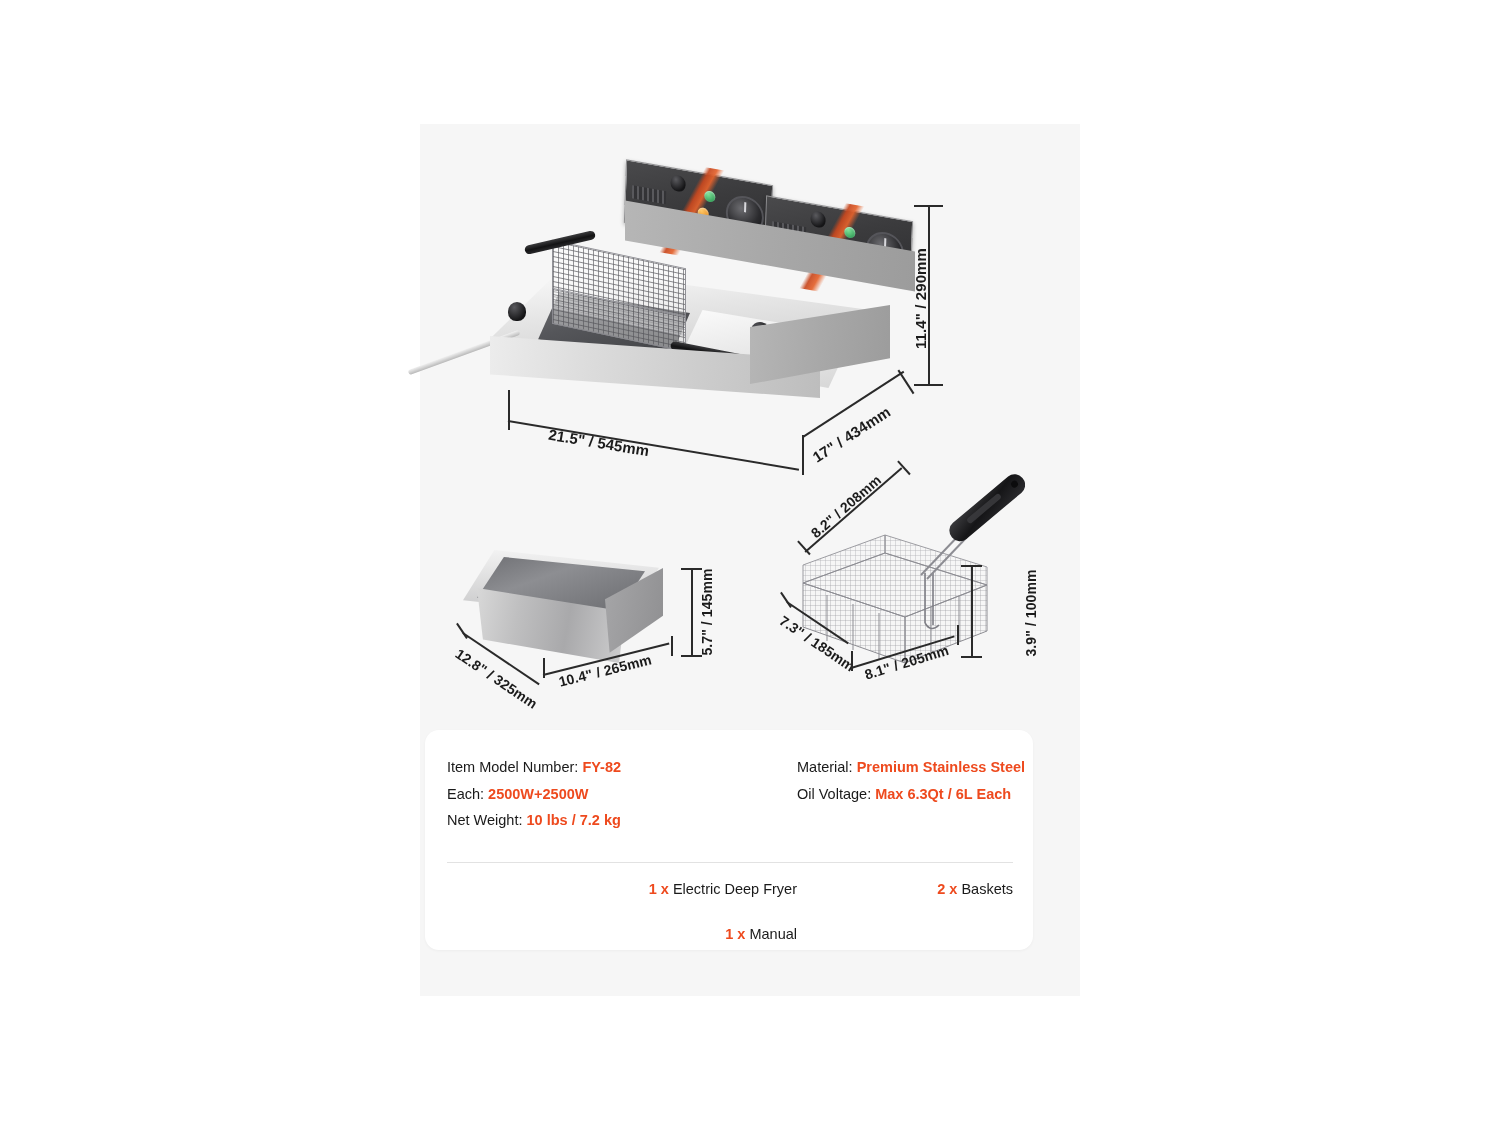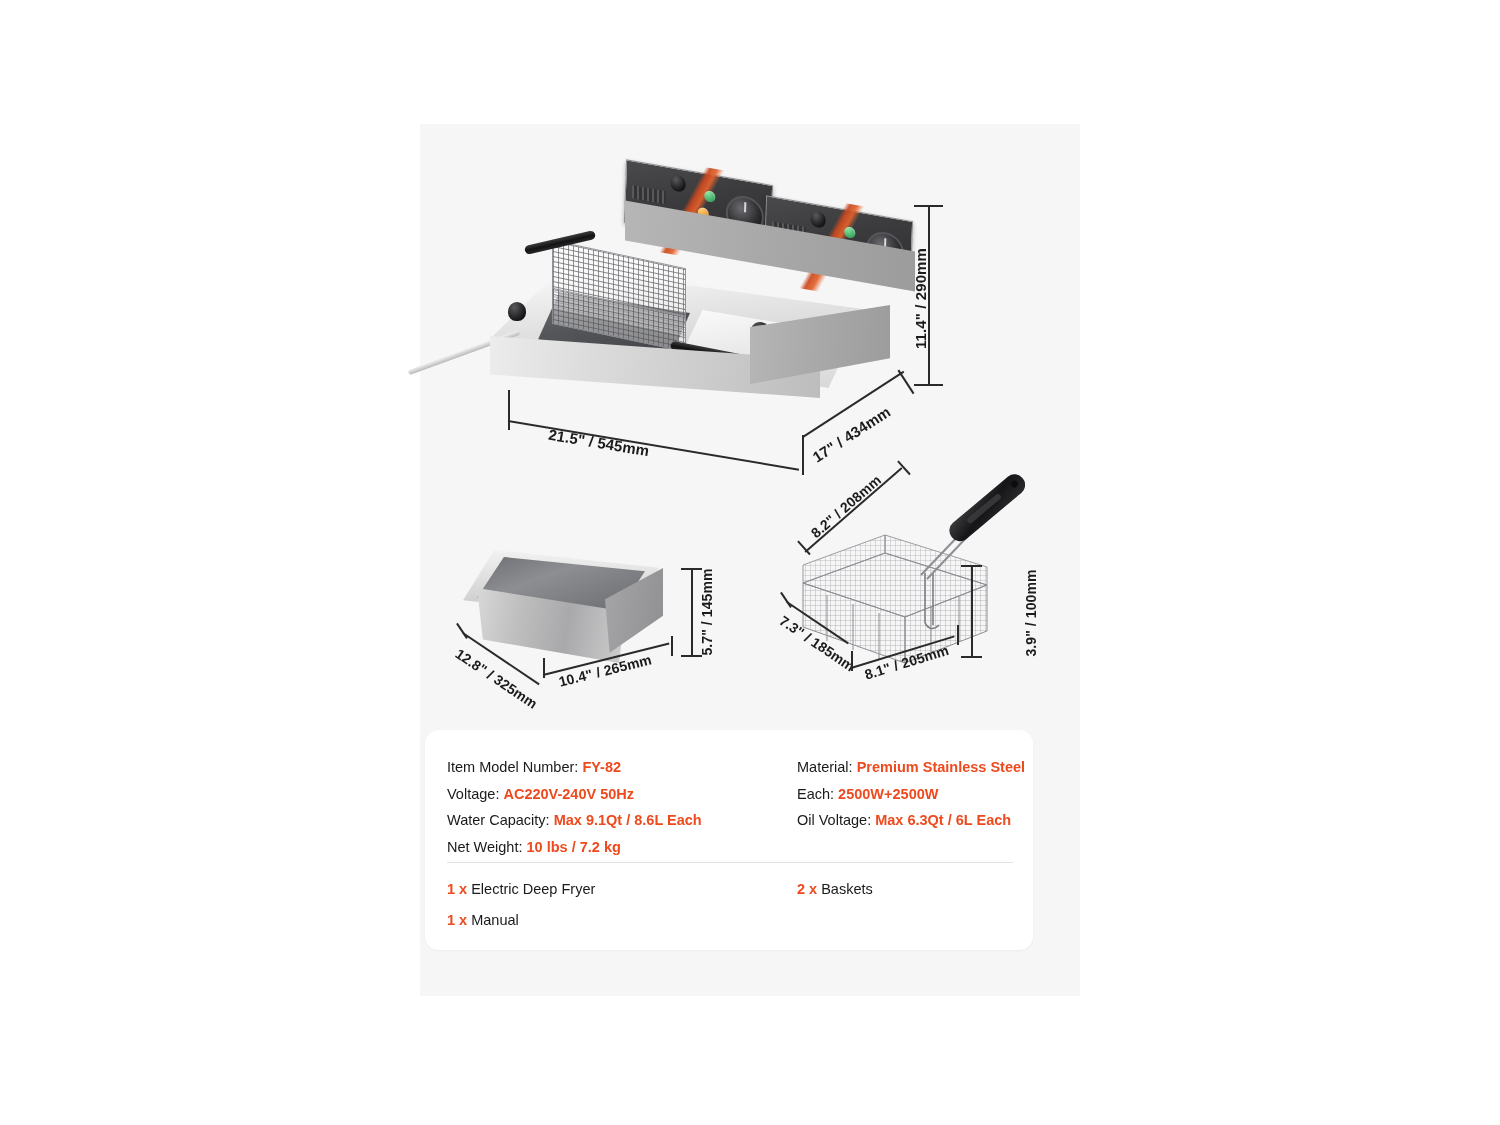--- a/index.html
+++ b/index.html
@@ -213,21 +213,22 @@
     background: #e2e2e2;
   }
 
   .contents-grid {
     position: absolute;
     left: 22px;
     top: 146px;
     width: 566px;
     display: grid;
     grid-template-columns: 350px 1fr;
-    row-gap: 4px;
+    row-gap: 18px;
+    text-align: right;
   }
   .content-line {
     font-size: 14.5px;
     line-height: 26.5px;
     color: #1a1a1a;
     white-space: nowrap;
   }
   .content-line .qty { color: #ee4a1e; font-weight: 700; }
 </style>
 </head>
@@ -409,29 +410,23 @@
 
     <div class="spec-grid">
       <div class="spec-line">
         <span class="k">Item Model Number: </span><span class="v">FY-82</span>
       </div>
       <div class="spec-line">
         <span class="k">Material: </span><span class="v">Premium Stainless Steel</span>
       </div>
 
       <div class="spec-line">
-        <span class="k">Voltage: </span><span class="v">AC220V-240V  50Hz</span>
-      </div>
-      <div class="spec-line">
         <span class="k">Each: </span><span class="v">2500W+2500W</span>
       </div>
 
-      <div class="spec-line">
-        <span class="k">Water Capacity: </span><span class="v">Max 9.1Qt / 8.6L Each</span>
-      </div>
       <div class="spec-line">
         <span class="k">Oil Voltage: </span><span class="v">Max 6.3Qt / 6L Each</span>
       </div>
 
       <div class="spec-line">
         <span class="k">Net Weight: </span><span class="v">10 lbs / 7.2 kg</span>
       </div>
     </div>
 
     <div class="divider"></div>

